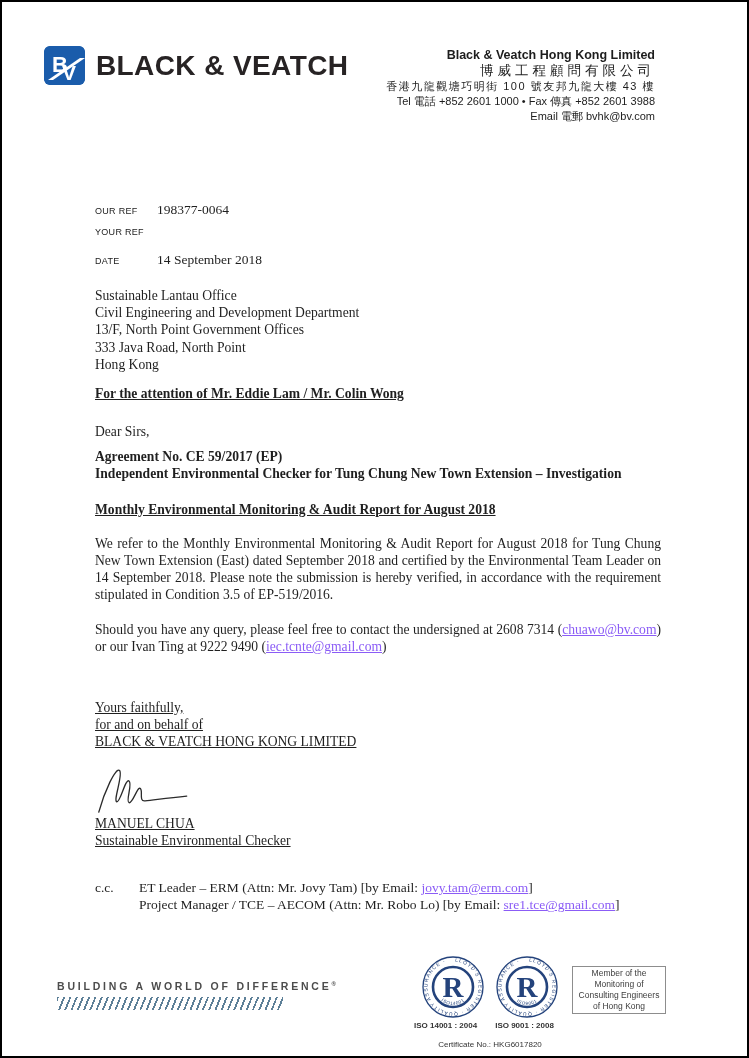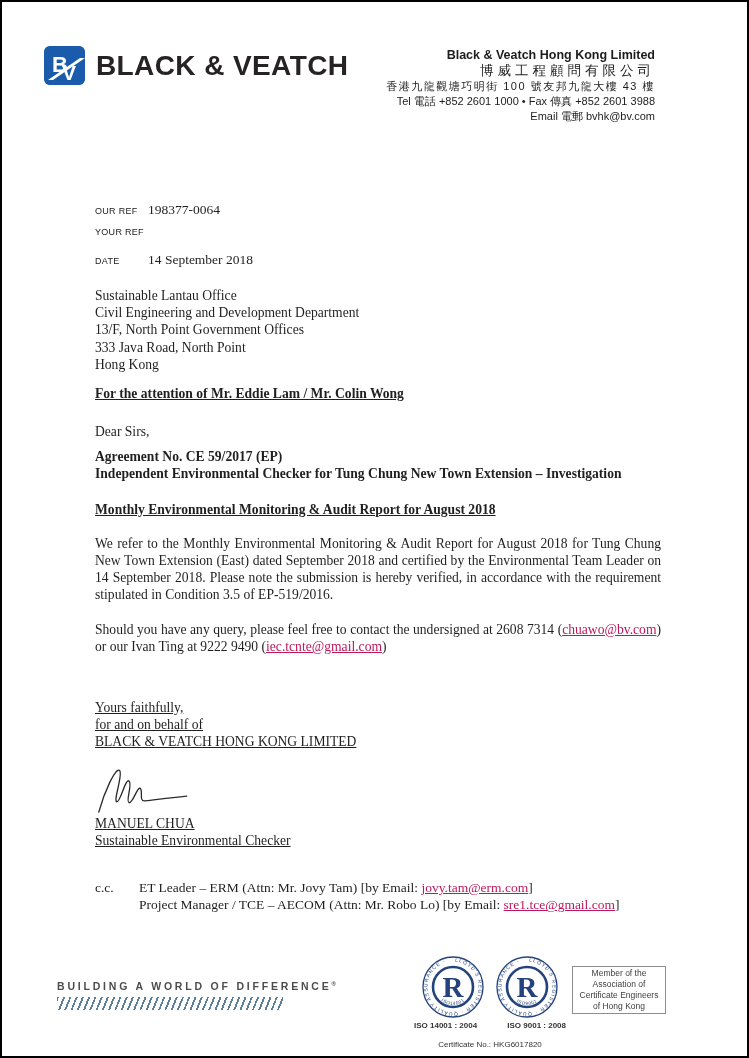--- a/index.html
+++ b/index.html
@@ -15,47 +15,47 @@
   .logo-mark { width:41px; height:39px; border-radius:6px; background:#1a5cab; position:relative; overflow:hidden; flex:0 0 auto; }
   .logo-mark svg { display:block; }
   .logo-word { font-family:"Liberation Sans", sans-serif; font-weight:bold; font-size:28px; letter-spacing:.4px; color:#272324; }
   .header-right { position:absolute; top:46px; right:92px; text-align:right; font-family:"Liberation Sans", sans-serif; color:#1d1d1d; }
   .hr-name   { font-size:12.5px; font-weight:bold; line-height:15px; }
   .hr-line   { font-size:11px; line-height:15px; }
   .hr-zhname { font-size:13.5px; line-height:16px; letter-spacing:4px; }
   .hr-zhaddr { font-size:11px; line-height:15px; letter-spacing:1.5px; }
   
   .ref-block { position:absolute; left:93px; top:200px; }
-  .ref-row   { display:flex; align-items:baseline; height:25px; }
+  .ref-row   { display:flex; align-items:baseline; height:25px;gap:9px; }
   .ref-label { width:53px; font-family:"Liberation Sans", sans-serif; font-size:9px; letter-spacing:.3px; color:#222; flex:0 0 auto; }
   .ref-value { font-size:13.5px; }
   
   .recipient { position:absolute; left:93px; top:285px; font-size:13.6px; line-height:17.2px; }
   .attention { position:absolute; left:93px; top:384px; font-size:13.6px; font-weight:bold; text-decoration:underline; }
   
   .body-block { position:absolute; left:93px; width:566px; top:421px; font-size:13.6px; line-height:17.2px; }
   .salutation { margin-bottom:8px; }
   .subject { font-weight:bold; text-align:justify; }
   .subject-underline { font-weight:bold; text-decoration:underline; margin-top:18px; }
   .para { text-align:justify; margin-top:17px; }
-  a.email-link { color:#be185d; text-decoration:underline; }
+  a.email-link { color:#8b5cf6; text-decoration:underline; }
   
   .closing { position:absolute; left:93px; top:697px; font-size:13.6px; line-height:17.2px;text-decoration:underline; }
   .signature { margin-top:12px; margin-left:-3px; height:52px; }
   
   .cc-block { position:absolute; left:93px; top:877px; display:flex; font-size:13.5px; line-height:17.4px; }
   .cc-label { width:44px; flex:0 0 auto; }
   
   .tagline { position:absolute; left:55px; top:978px; font-family:"Liberation Sans", sans-serif; font-size:10.5px; font-weight:bold; letter-spacing:2.8px; color:#4c4c4c; white-space:nowrap; }
   .tagline sup { font-size:6px; letter-spacing:0; }
   .hatch { position:absolute; left:55px; top:995px; width:226px; height:13px;
     background:repeating-linear-gradient(112deg, #5d8098 0 1.8px, transparent 1.8px 5.8px); }
   .seals { position:absolute; left:412px; top:953px; width:152px; text-align:center; font-family:"Liberation Sans", sans-serif; }
   .seal-row { display:flex; justify-content:center; gap:10px; }
-  .seal-labels { display:flex; justify-content:space-between; gap:18px; margin-top:2px; font-size:8px; font-weight:bold; color:#333; }
+  .seal-labels { display:flex; justify-content:flex-start; gap:18px; margin-top:2px; font-size:8px; font-weight:bold; color:#333; }
   .cert-line { margin-top:10px; font-size:8px; color:#333; }
   .member-box { position:absolute; left:570px; top:964px; width:94px; height:48px; border:1px solid #8d8d8d;
     display:flex; align-items:center; justify-content:center; text-align:center; padding:2px 3px;
     font-family:"Liberation Sans", sans-serif; font-size:8.5px; line-height:1.3; color:#3d3d3d; }
 </style>
 </head>
 <body>
 
 <div class="page">
 
@@ -176,15 +176,15 @@
         </text>
       </svg>
     </div>
     <div class="seal-labels">
       <span>ISO 14001 : 2004</span>
       <span>ISO 9001 : 2008</span>
     </div>
     <div class="cert-line">Certificate No.: HKG6017820</div>
   </div>
 
-  <div class="member-box">Member of the Association of Certificate Engineers of Hong Kong</div>
+  <div class="member-box">Member of the Monitoring of Consulting Engineers of Hong Kong</div>
 
 </div>
 
 </body></html>

